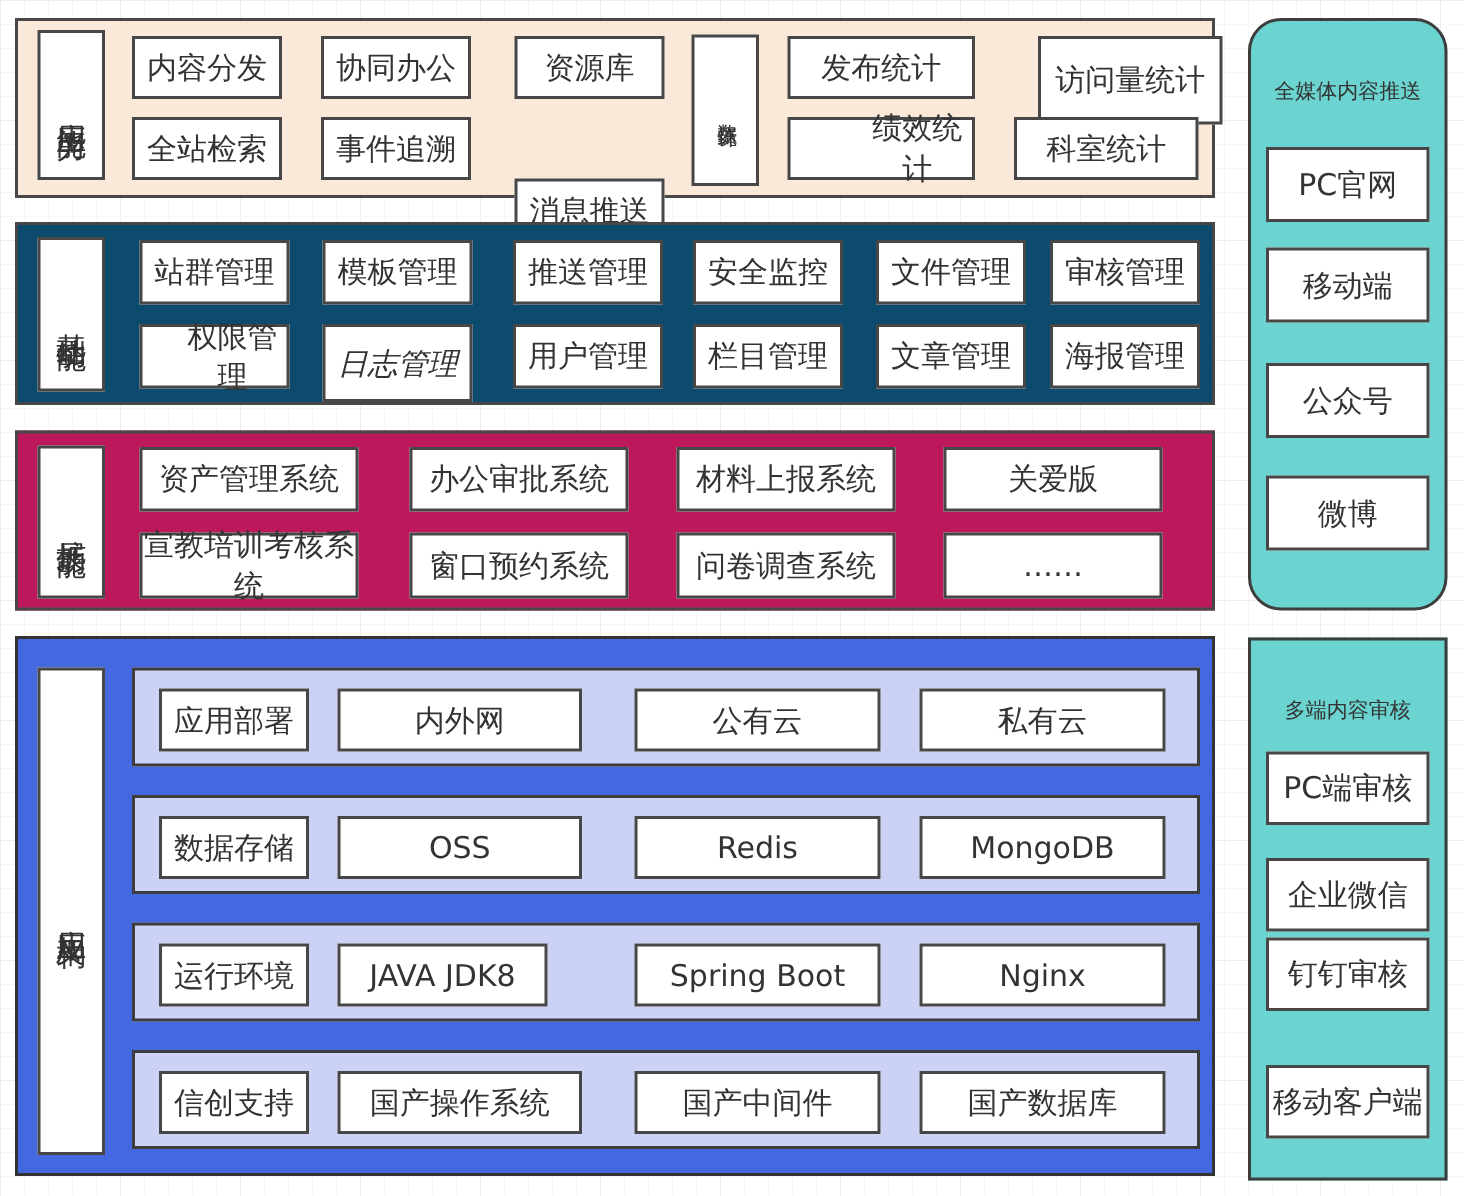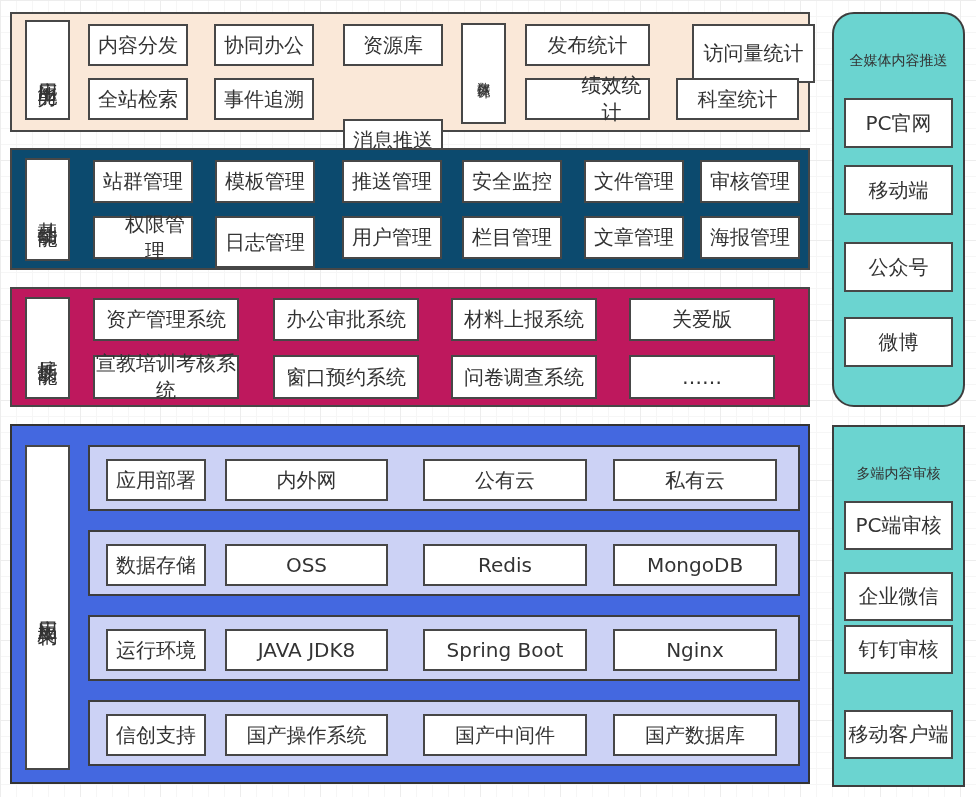--- a/index.html
+++ b/index.html
@@ -54,21 +54,21 @@
   <div class="box vtext" style="left:13px;top:8px;width:45px;height:103px;">基础功能</div>
 
   <div class="box" style="left:81px;top:10px;width:100px;height:43px;">站群管理</div>
   <div class="box" style="left:203px;top:10px;width:100px;height:43px;">模板管理</div>
   <div class="box" style="left:330px;top:10px;width:100px;height:43px;">推送管理</div>
   <div class="box" style="left:450px;top:10px;width:100px;height:43px;">安全监控</div>
   <div class="box" style="left:572px;top:10px;width:100px;height:43px;">文件管理</div>
   <div class="box" style="left:688px;top:10px;width:100px;height:43px;">审核管理</div>
 
   <div class="box" style="left:81px;top:66px;width:100px;height:43px;padding-left:24px;">权限管理</div>
-  <div class="box" style="left:203px;top:66px;width:100px;height:52px;">日志管理</div>
+  <div class="box" style="left:203px;top:66px;width:100px;height:52px;font-style:italic;">日志管理</div>
   <div class="box" style="left:330px;top:66px;width:100px;height:43px;">用户管理</div>
   <div class="box" style="left:450px;top:66px;width:100px;height:43px;">栏目管理</div>
   <div class="box" style="left:572px;top:66px;width:100px;height:43px;">文章管理</div>
   <div class="box" style="left:688px;top:66px;width:100px;height:43px;">海报管理</div>
 </div>
 
 <div class="sec s3" style="left:10px;top:287px;width:800px;height:120px;">
   <div class="box vtext" style="left:13px;top:8px;width:45px;height:102px;">扩展功能</div>
 
   <div class="box" style="left:81px;top:9px;width:146px;height:43px;">资产管理系统</div>
@@ -94,21 +94,21 @@
 
   <div class="lrow" style="left:76px;top:104px;width:712px;height:66px;">
     <div class="box" style="left:16px;top:12px;width:100px;height:42px;">数据存储</div>
     <div class="box" style="left:135px;top:12px;width:163px;height:42px;">OSS</div>
     <div class="box" style="left:333px;top:12px;width:164px;height:42px;">Redis</div>
     <div class="box" style="left:523px;top:12px;width:164px;height:42px;">MongoDB</div>
   </div>
 
   <div class="lrow" style="left:76px;top:189px;width:712px;height:66px;">
     <div class="box" style="left:16px;top:12px;width:100px;height:42px;">运行环境</div>
-    <div class="box" style="left:135px;top:12px;width:163px;height:42px;">JAVA JDK8</div>
+    <div class="box" style="left:135px;top:12px;width:140px;height:42px;">JAVA JDK8</div>
     <div class="box" style="left:333px;top:12px;width:164px;height:42px;">Spring Boot</div>
     <div class="box" style="left:523px;top:12px;width:164px;height:42px;">Nginx</div>
   </div>
 
   <div class="lrow" style="left:76px;top:274px;width:712px;height:66px;">
     <div class="box" style="left:16px;top:12px;width:100px;height:42px;">信创支持</div>
     <div class="box" style="left:135px;top:12px;width:163px;height:42px;">国产操作系统</div>
     <div class="box" style="left:333px;top:12px;width:164px;height:42px;">国产中间件</div>
     <div class="box" style="left:523px;top:12px;width:164px;height:42px;">国产数据库</div>
   </div>

